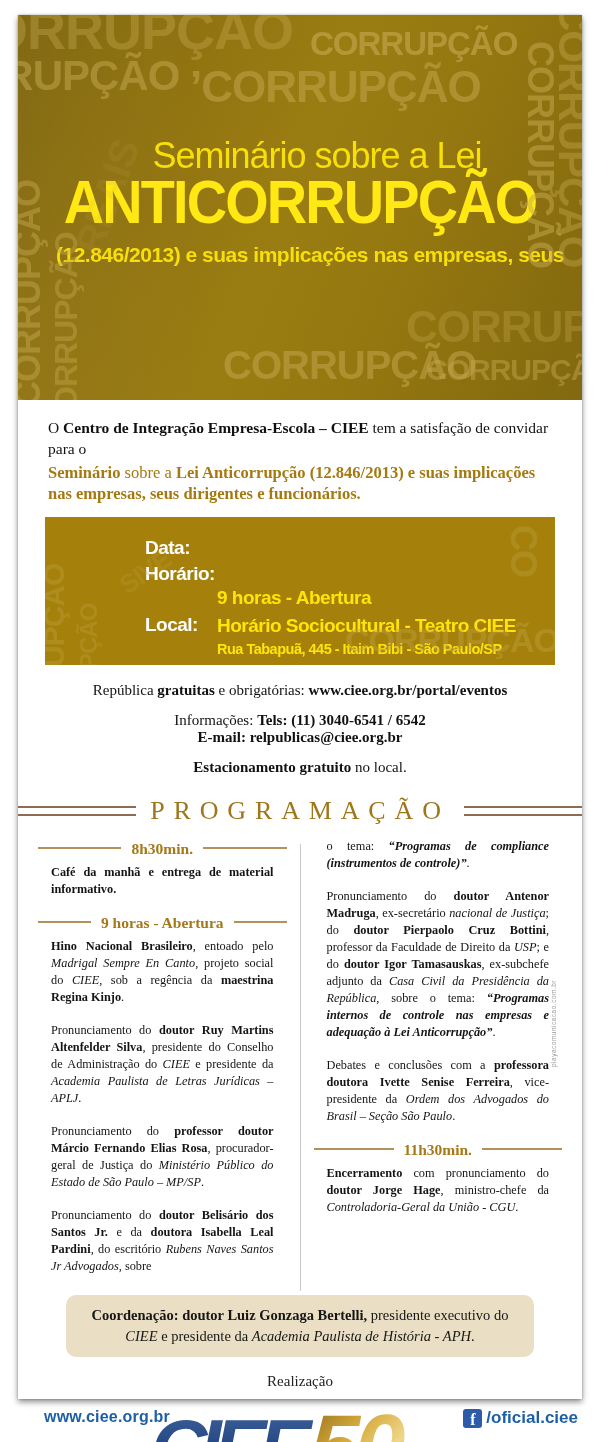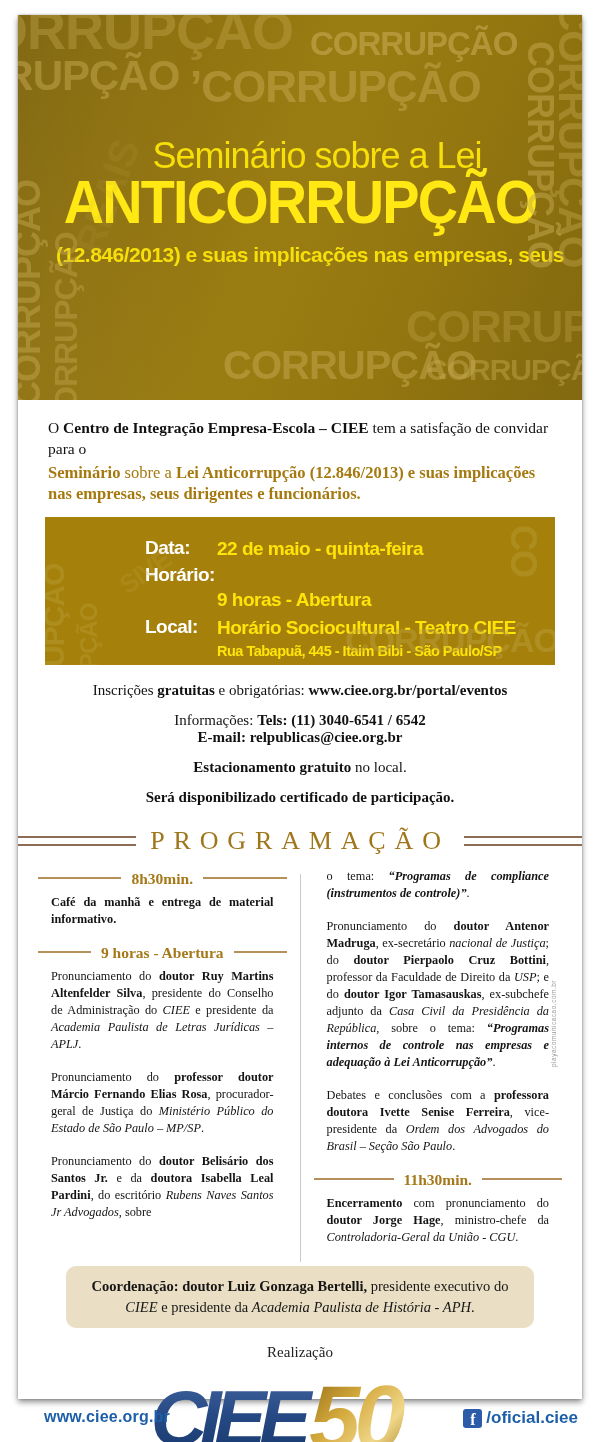--- a/index.html
+++ b/index.html
@@ -106,21 +106,20 @@
 
     <div class="intro">
       <div class="intro-l1"><span>O </span><span class="b">Centro de Integração Empresa-Escola – CIEE</span><span> tem a satisfação de convidar para o</span></div>
       <div class="intro-l2"><span class="b">Seminário</span><span> sobre a </span><span class="b">Lei Anticorrupção (12.846/2013) e suas implicações nas empresas, seus dirigentes e funcionários.</span></div>
     </div>
 
     <div class="infobox">
       <div class="ib-content">
         <div class="ib-row">
           <span class="ib-label">Data:</span>
-          <span class="ib-val">22 de maio - quinta-feira</span>
         </div>
         <div class="ib-row">
           <span class="ib-label">Horário:</span>
           <span class="ib-val">
             <br>
             <span>9 horas - Abertura</span>
           </span>
         </div>
         <div class="ib-row">
           <span class="ib-label">Local:</span>
@@ -130,45 +129,45 @@
           </span>
         </div>
       </div>
     <span class="wm" style="left: -6px; top: 150px; font-size: 30px; opacity: 0.35; transform: rotate(-90deg);">UPÇÃO</span>
         <span class="wm" style="left: 32px; top: 152px; font-size: 24px; opacity: 0.3; transform: rotate(-90deg);">PÇÃO</span>
         <span class="wm" style="left: 300px; top: 106px; font-size: 34px; opacity: 0.4;">CORRUPÇÃO</span>
         <span class="wm" style="left: 496px; top: 8px; font-size: 36px; opacity: 0.35; transform: rotate(90deg);">CO</span>
         <span class="wm" style="left: 70px; top: 60px; font-size: 26px; opacity: 0.22; transform: rotate(-35deg);">SIVE</span>
       </div>
 
-    <div class="note first"><span>Inscrições </span><span class="b">gratuitas</span><span> e obrigatórias: </span><span class="b lnk">www.ciee.org.br/portal/eventos</span></div>
+    <div class="note first"><span>República </span><span class="b">gratuitas</span><span> e obrigatórias: </span><span class="b lnk">www.ciee.org.br/portal/eventos</span></div>
     <div class="note"><span>Informações: </span><span class="b">Tels: (11) 3040-6541 / 6542</span></div>
     <div class="note" style="margin-top:0"><span class="b">E-mail: </span><span class="b lnk">relpublicas@ciee.org.br</span></div>
     <div class="note"><span class="b">Estacionamento gratuito</span><span> no local.</span></div>
-    <div class="note"><span class="b">Será disponibilizado certificado de participação.</span></div>
 
     <div class="prog-header">
       <div class="dbl"></div>
       <div class="prog-title">PROGRAMAÇÃO</div>
       <div class="dbl"></div>
     </div>
 
     <div class="columns">
       <div class="col">
         <div class="rh">
           <span class="rl"></span>
           <span class="rt">8h30min.</span>
           <span class="rl"></span>
         </div>
         <p><span class="b">Café da manhã e entrega de material informativo.</span></p>
         <div class="rh">
           <span class="rl"></span>
           <span class="rt">9 horas - Abertura</span>
           <span class="rl"></span>
         </div>
+        <p><span class="b">Hino Nacional Brasileiro</span><span>, entoado pelo </span><span class="i">Madrigal Sempre En Canto</span><span>, projeto social do </span><span class="i">CIEE</span><span>, sob a regência da </span><span class="b">maestrina Regina Kinjo</span><span>.</span></p>
         <p><span>Pronunciamento do </span><span class="b">doutor Ruy Martins Altenfelder Silva</span><span>, presidente do Conselho de Administração do </span><span class="i">CIEE</span><span> e presidente da </span><span class="i">Academia Paulista de Letras Jurídicas – APLJ</span><span>.</span></p>
         <p><span>Pronunciamento do </span><span class="b">professor doutor Márcio Fernando Elias Rosa</span><span>, procurador-geral de Justiça do </span><span class="i">Ministério Público do Estado de São Paulo – MP/SP</span><span>.</span></p>
         <p><span>Pronunciamento do </span><span class="b">doutor Belisário dos Santos Jr.</span><span> e da </span><span class="b">doutora Isabella Leal Pardini</span><span>, do escritório </span><span class="i">Rubens Naves Santos Jr Advogados</span><span>, sobre</span></p>
       </div>
 
       <div class="vdiv"></div>
 
       <div class="col">
         <p><span>o tema: </span><span class="b i">“Programas de compliance (instrumentos de controle)”</span><span>.</span></p>
         <p><span>Pronunciamento do </span><span class="b">doutor Antenor Madruga</span><span>, ex-secretário </span><span class="i">nacional de Justiça</span><span>; do </span><span class="b">doutor Pierpaolo Cruz Bottini</span><span>, professor da Faculdade de Direito da </span><span class="i">USP</span><span>; e do </span><span class="b">doutor Igor Tamasauskas</span><span>, ex-subchefe adjunto da </span><span class="i">Casa Civil da Presidência da República</span><span>, sobre o tema: </span><span class="b i">“Programas internos de controle nas empresas e adequação à Lei Anticorrupção”</span><span>.</span></p>

